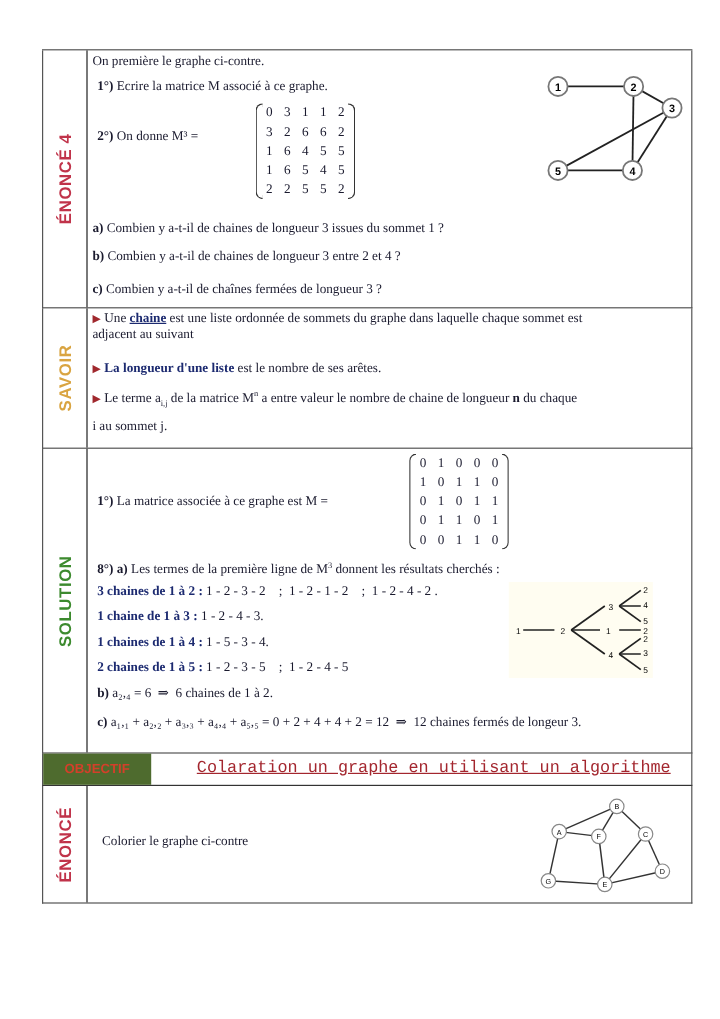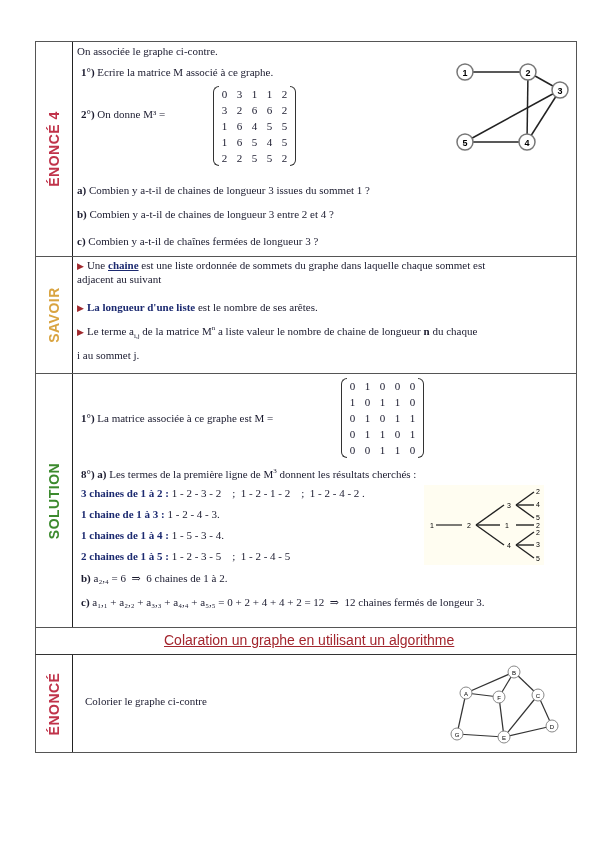--- a/index.html
+++ b/index.html
@@ -16,36 +16,36 @@
   .r5{height:97px;}
   .line{position:absolute;white-space:nowrap;}
   b{font-weight:bold;}
   .tri{color:#a0282d;font-size:9px;margin-right:3px;}
   .matrix{position:absolute;display:grid;grid-template-columns:repeat(5,15px);text-align:center;font-size:11px;padding:0 4px;}
   .matrix::before,.matrix::after{content:"";position:absolute;top:0;bottom:0;width:5px;border:1px solid #333;}
   .matrix::before{left:0;border-right:none;border-radius:6px 0 0 6px;}
   .matrix::after{right:0;border-left:none;border-radius:0 6px 6px 0;}
   .matrix span{height:16px;line-height:16px;}
   .obj-box{position:absolute;left:0;top:0;width:90px;height:100%;background:#4e6b2e;color:#d2402a;font-family:"Liberation Sans",sans-serif;font-weight:bold;font-size:11px;display:flex;align-items:center;justify-content:center;}
-  .obj-title{position:absolute;left:128px;top:4px;color:#a3262e;font-family:Liberation Sans, sans-serif;font-size:14px;text-decoration:underline;}
+  .obj-title{position:absolute;left:128px;top:4px;color:#a3262e;font-family:Liberation Mono, monospace;font-size:14px;text-decoration:underline;}
   sub{font-size:7px;margin-top:31px;}
   sup{font-size:7px;}
   svg text{font-family:"Liberation Sans",sans-serif;}
 </style>
 </head>
 <body>
 
 <div class="sheet">
 
   <div class="row r1">
     <div class="side">
       <div class="lbl" style="color:#c0334a">ÉNONCÉ 4</div>
     </div>
     <div class="content">
-      <div class="line" style="left:4px;top:3px">On associée le graphe ci-contre.</div>
+      <div class="line" style="left:4px;top:3px">On première le graphe ci-contre.</div>
       <div class="line" style="left:8px;top:24px">
         <b>1°)</b>
         <span>Ecrire la matrice M associé à ce graphe.</span>
       </div>
       <div class="line" style="left:8px;top:66px">
         <b>2°)</b>
         <span>On donne M³ =</span>
       </div>
       <div class="matrix" id="m3" style="left:140px;top:44px">
           <span>0</span>
@@ -123,21 +123,21 @@
     </div>
     <div class="content">
       <div class="line" style="left:4px;top:2px">
         <span class="tri">▶</span><span>Une </span><b style="color:#1c2a70;text-decoration:underline">chaine</b><span> est une liste ordonnée de sommets du graphe dans laquelle chaque sommet est</span>
       </div>
       <div class="line" style="left:4px;top:16px">adjacent au suivant</div>
       <div class="line" style="left:4px;top:44px">
         <span class="tri">▶</span><b style="color:#1c2a70">La longueur d'une liste</b><span> est le nombre de ses arêtes.</span>
       </div>
       <div class="line" style="left:4px;top:67px">
-        <span class="tri">▶</span><span>Le terme a</span><sub>i,j</sub><span> de la matrice M</span><sup>n</sup><span> a liste valeur le nombre de chaine de longueur </span><b>n</b><span> du chaque</span>
+        <span class="tri">▶</span><span>Le terme a</span><sub>i,j</sub><span> de la matrice M</span><sup>n</sup><span> a entre valeur le nombre de chaine de longueur </span><b>n</b><span> du chaque</span>
       </div>
       <div class="line" style="left:4px;top:92px">i au sommet j.</div>
     </div>
   </div>
 
   <div class="row r3">
     <div class="side">
       <div class="lbl" style="color:#3c8a2e">SOLUTION</div>
     </div>
     <div class="content">
@@ -208,20 +208,21 @@
         <text x="114" y="35" font-size="7" text-anchor="middle">5</text>
         <text x="114" y="43" font-size="7" text-anchor="middle">2</text>
         <text x="114" y="50" font-size="7" text-anchor="middle">2</text>
         <text x="114" y="62" font-size="7" text-anchor="middle">3</text>
         <text x="114" y="76" font-size="7" text-anchor="middle">5</text>
       </svg>
     </div>
   </div>
 
   <div class="row r4">
+    <div class="obj-box">OBJECTIF</div>
     <div class="obj-title">Colaration un graphe en utilisant un algorithme</div>
   </div>
 
   <div class="row r5">
     <div class="side">
       <div class="lbl" style="color:#c0334a">ÉNONCÉ</div>
     </div>
     <div class="content">
       <div class="line" style="left:12px;top:40px">Colorier le graphe ci-contre</div>
       <svg style="position:absolute;left:371px;top:8px" width="130" height="85">

